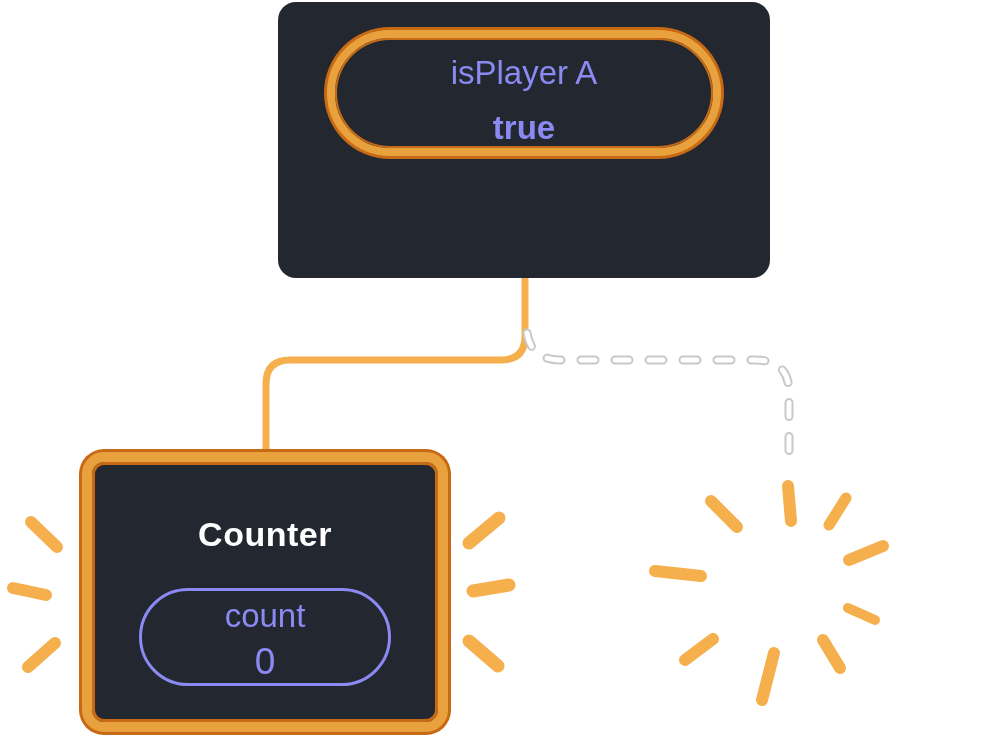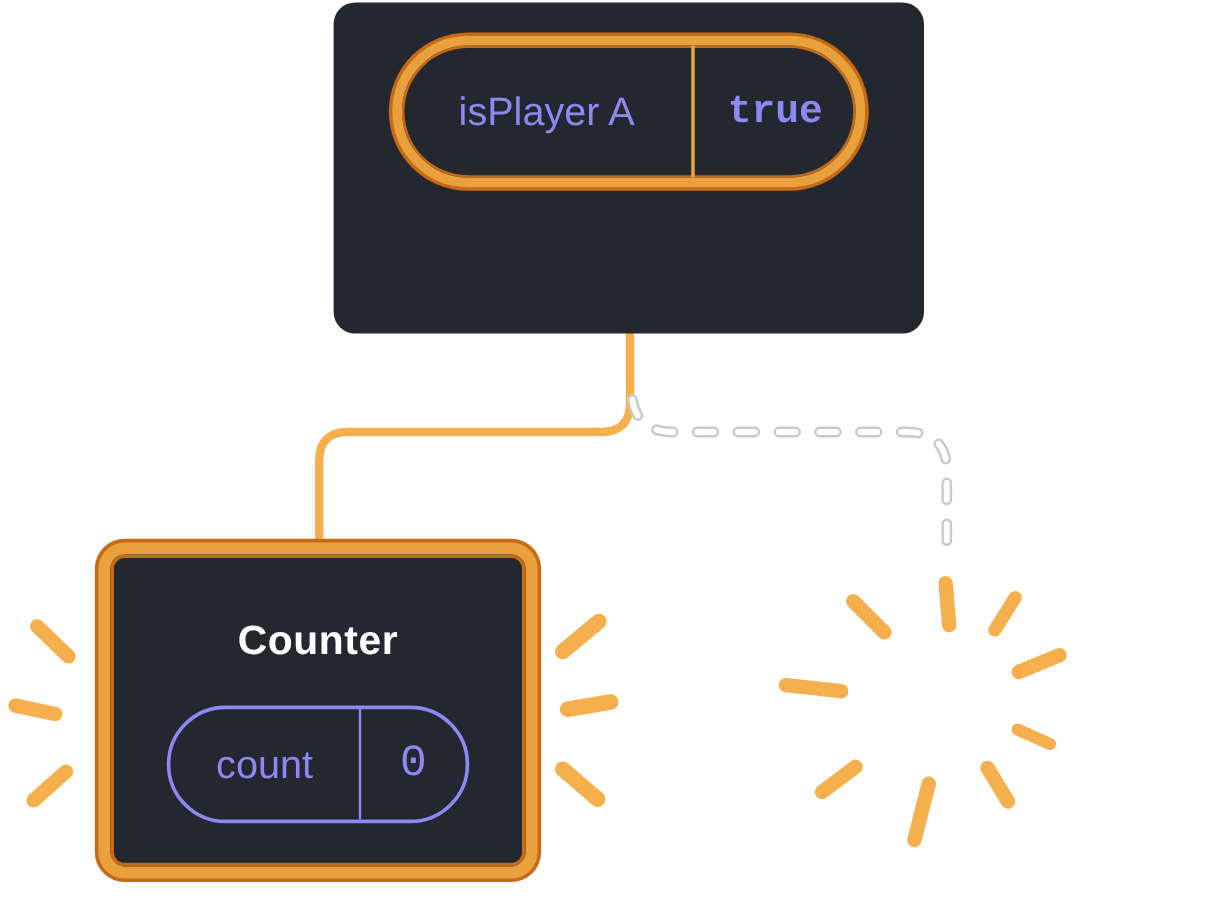--- a/index.html
+++ b/index.html
@@ -41,20 +41,21 @@
     line-height: 40px;
     text-align: center;
     letter-spacing: 0.5px;
   }
   .scoreboard-card .card-title { margin-top: 48px; }
   .counter-card  .card-title { margin-top: 52px; }
   .state-pill {
     display: flex;
     align-items: stretch;
     background: var(--card-bg);
+    flex-direction: column;
   }
   .pill--orange {
     width: 394px; height: 126px;
     margin: 28px auto 0;
     border: 8px solid var(--highlight-orange-border);
     border-radius: 63px;
     box-shadow: 0 0 0 3px var(--highlight-orange-dark),
                 inset 0 0 0 2px var(--highlight-orange-dark);
   }
   .pill--purple {
@@ -64,21 +65,21 @@
     border-radius: 49px;
     text-align: center;
   }
   .pill-cell {
     display: flex;
     align-items: center;
     justify-content: center;
     color: var(--state-purple);
   }
   .pill-key   { flex: 1.8; font-size: 33px; }
-  .pill-value { flex: 1;   font-size: 33px; font-family: Liberation Mono, monospace; }
+  .pill-value { flex: 1;   font-size: 33px; }
   .pill-value.bold { font-weight: bold; }
   .pill--purple .pill-value { font-size: 37px; }
   .pill-divider--orange { width: 3px; background: var(--highlight-orange-border); }
   .pill-divider--purple { width: 2px; background: var(--state-purple); }
 
   
   .conn-solid {
     stroke: var(--highlight-orange);
     stroke-width: 7;
     fill: none;

